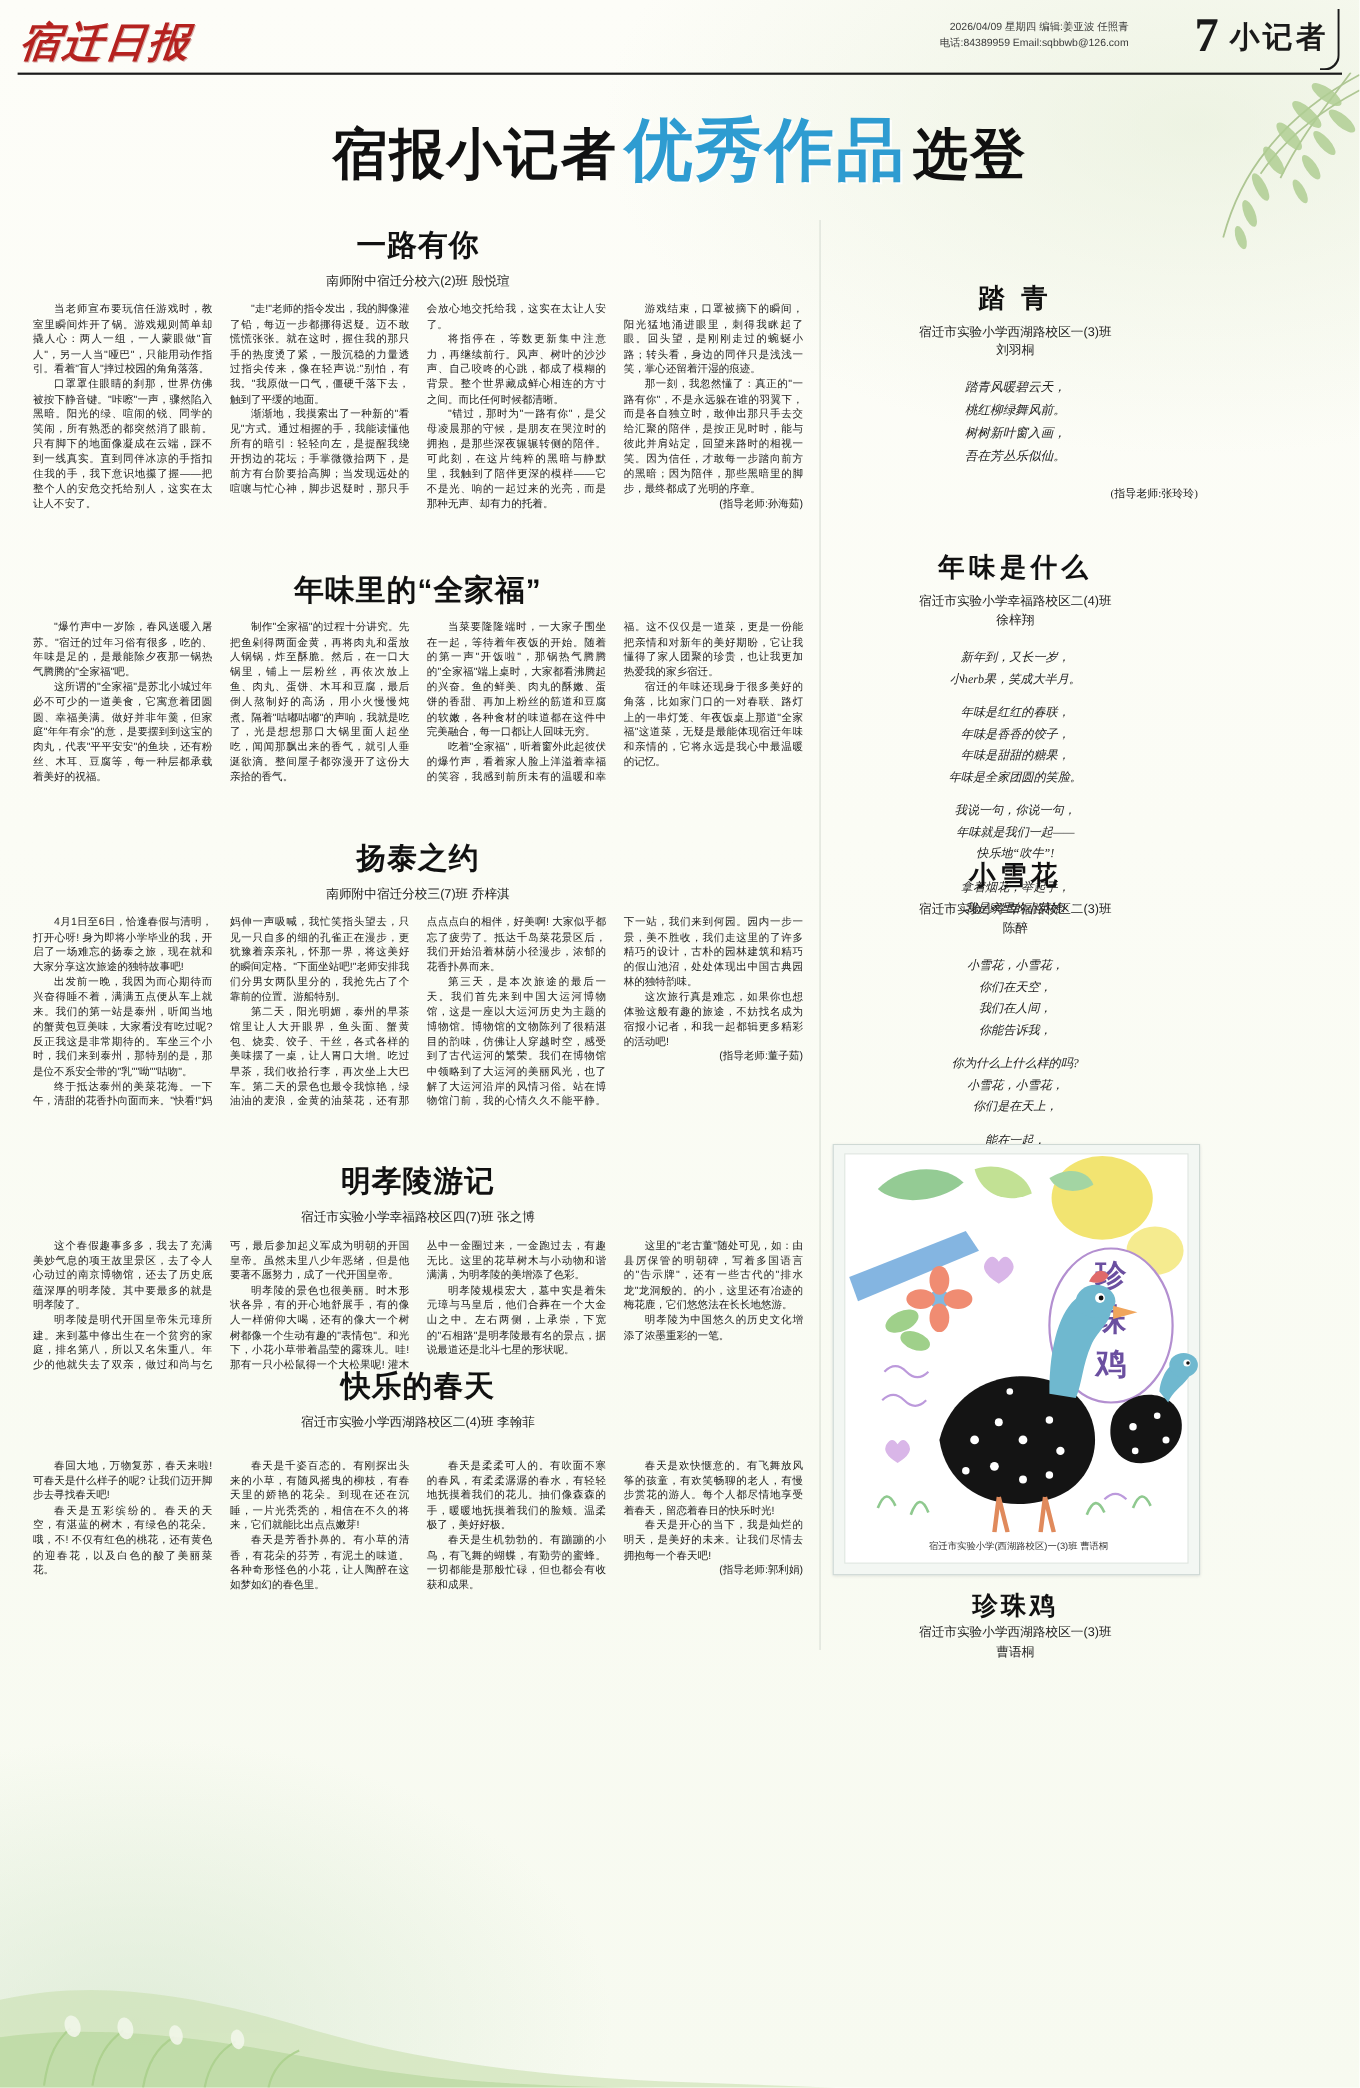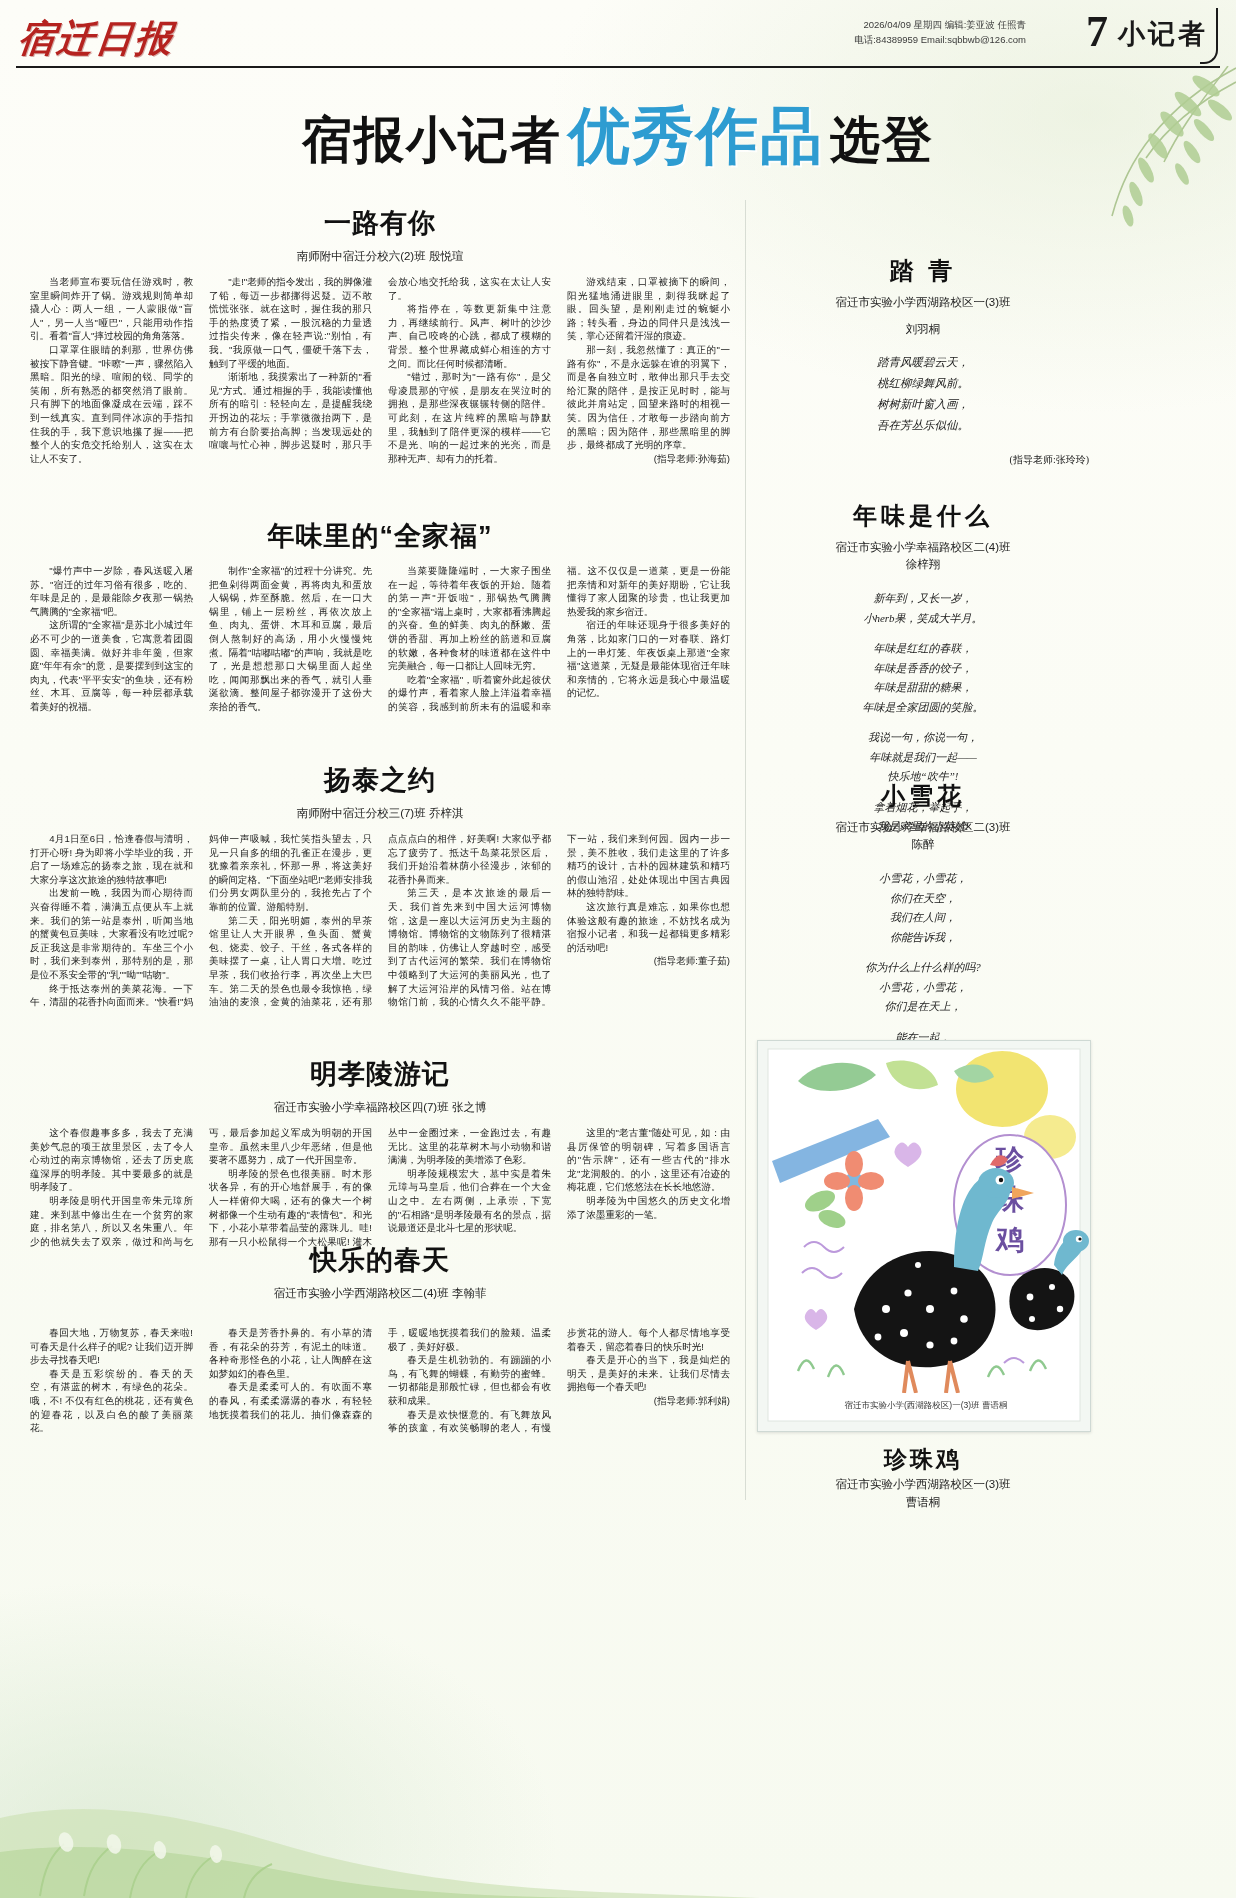--- a/index.html
+++ b/index.html
@@ -226,33 +226,34 @@
       <p>明孝陵为中国悠久的历史文化增添了浓墨重彩的一笔。</p>
     </div>
   </div>
 
   <div class="col" style="left:30px;top:1242px;width:700px;">
     <div class="art-title t-big">快乐的春天</div>
     <div class="byline">宿迁市实验小学西湖路校区二(4)班  李翰菲</div>
     <div class="body-cols" style="column-count:4;margin-top:24px;height:160px;">
       <p>春回大地，万物复苏，春天来啦! 可春天是什么样子的呢? 让我们迈开脚步去寻找春天吧!</p>
       <p>春天是五彩缤纷的。春天的天空，有湛蓝的树木，有绿色的花朵。哦，不! 不仅有红色的桃花，还有黄色的迎春花，以及白色的酸了美丽菜花。</p>
+      <p>春天是千姿百态的。有刚探出头来的小草，有随风摇曳的柳枝，有春天里的娇艳的花朵。到现在还在沉睡，一片光秃秃的，相信在不久的将来，它们就能比出点点嫩芽!</p>
       <p>春天是芳香扑鼻的。有小草的清香，有花朵的芬芳，有泥土的味道。各种奇形怪色的小花，让人陶醉在这如梦如幻的春色里。</p>
       <p>春天是柔柔可人的。有吹面不寒的春风，有柔柔潺潺的春水，有轻轻地抚摸着我们的花儿。抽们像森森的手，暖暖地抚摸着我们的脸颊。温柔极了，美好好极。</p>
       <p>春天是生机勃勃的。有蹦蹦的小鸟，有飞舞的蝴蝶，有勤劳的蜜蜂。一切都能是那般忙碌，但也都会有收获和成果。</p>
       <p>春天是欢快惬意的。有飞舞放风筝的孩童，有欢笑畅聊的老人，有慢步赏花的游人。每个人都尽情地享受着春天，留恋着春日的快乐时光!</p>
       <p>春天是开心的当下，我是灿烂的明天，是美好的未来。让我们尽情去拥抱每一个春天吧!</p>
       <p class="teacher">(指导老师:郭利娟)</p>
     </div>
   </div>
 
   <div class="col" style="left:757px;top:255px;width:332px;">
     <div class="art-title t-mid">踏  青</div>
     <div class="byline">宿迁市实验小学西湖路校区一(3)班</div>
-    <div class="byline" style="margin-top:10px;">刘羽桐</div>
+    <div class="byline" style="margin-top:0;">刘羽桐</div>
     <div class="poem" style="margin-top:14px;">
       <div class="stanza">
         <div>踏青风暖碧云天，</div>
         <div>桃红柳绿舞风前。</div>
         <div>树树新叶窗入画，</div>
         <div>吾在芳丛乐似仙。</div>
       </div>
       <div class="credit">(指导老师:张玲玲)</div>
     </div>
   </div>

